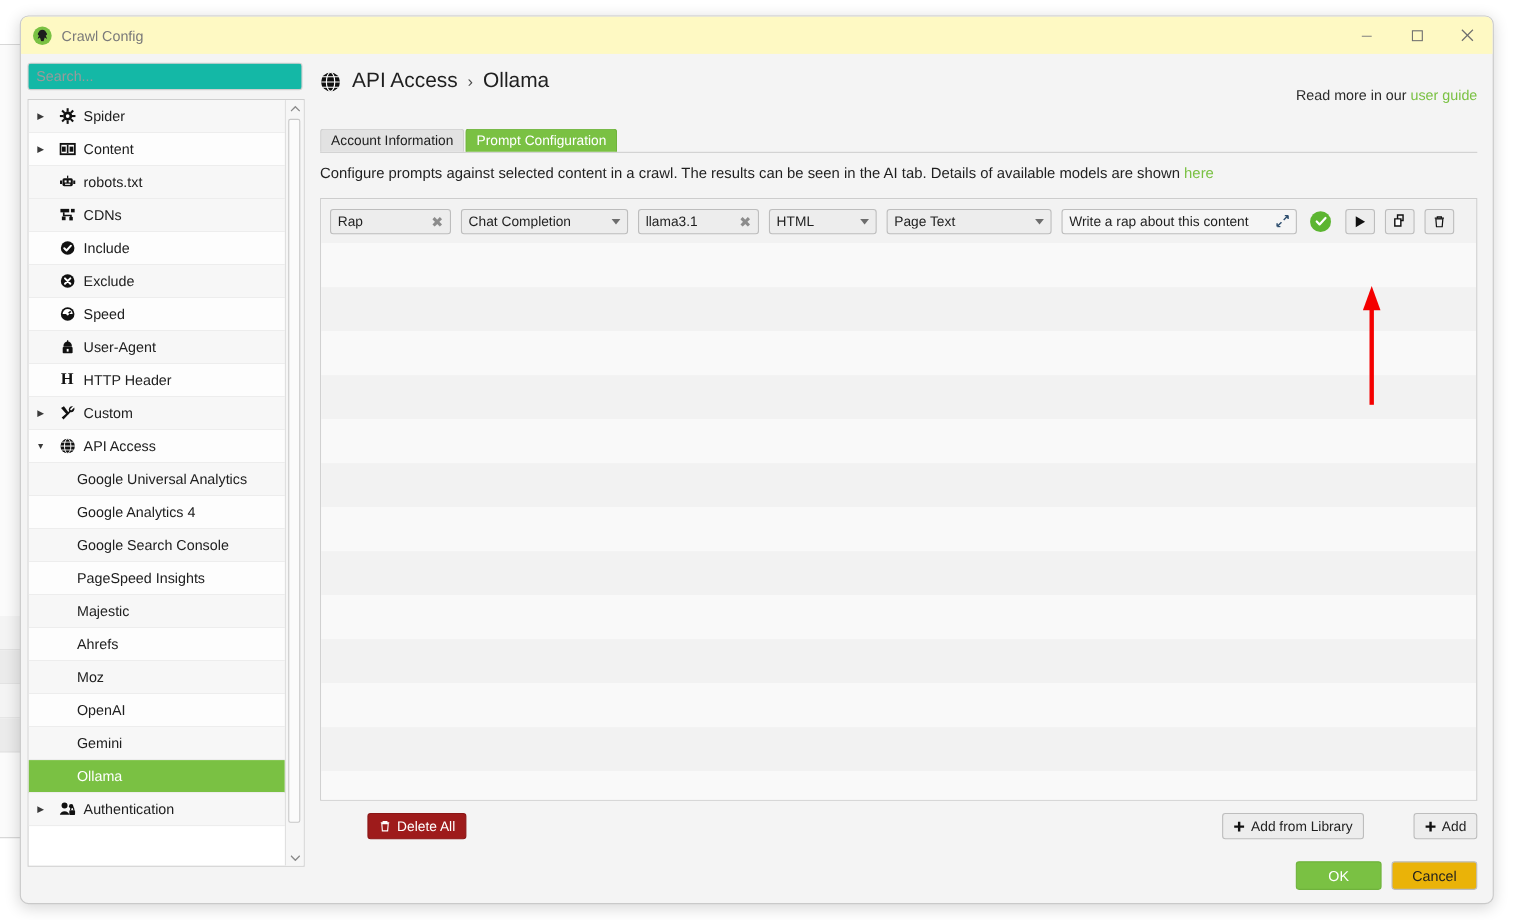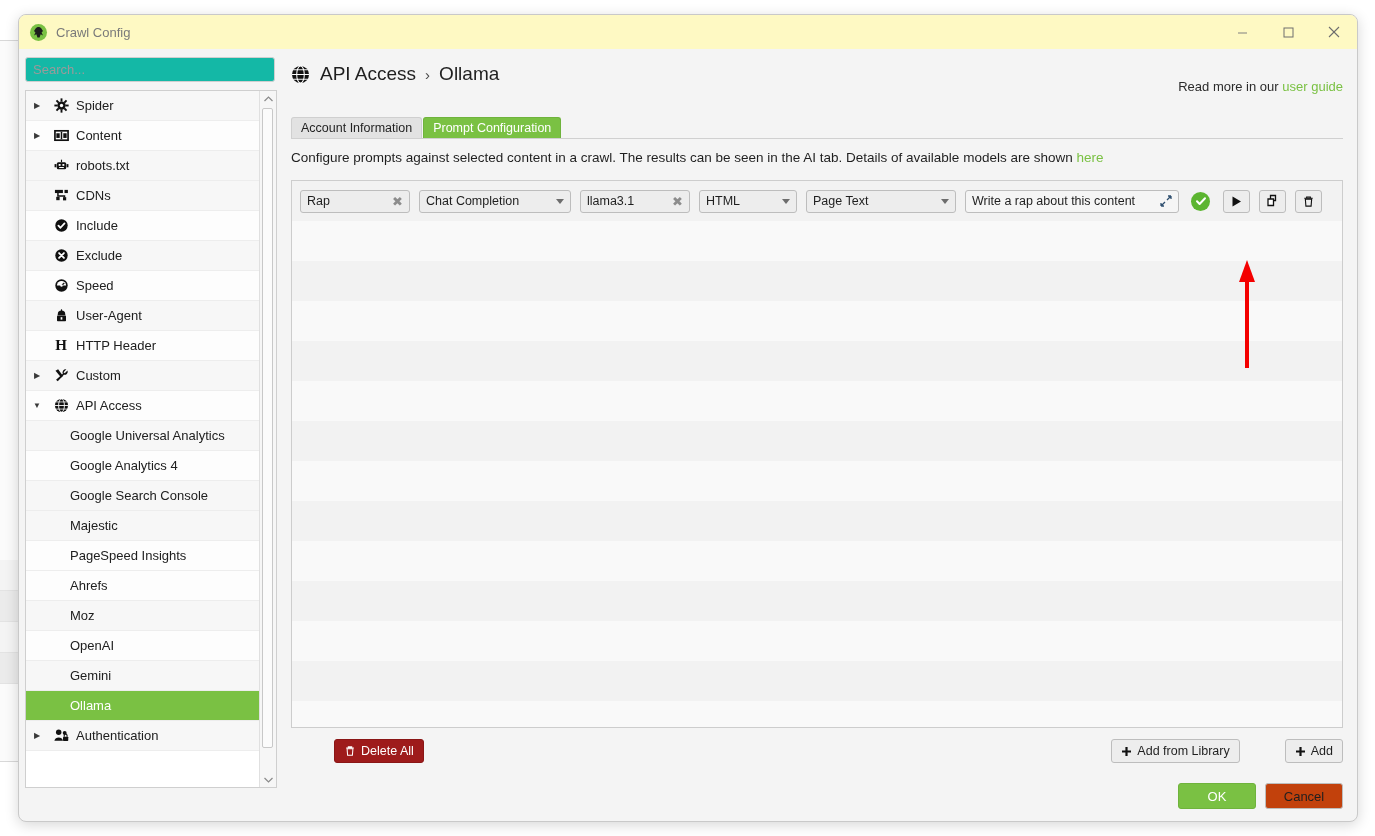--- a/index.html
+++ b/index.html
@@ -417,21 +417,21 @@
   .fbtn {
     width: 78px;
     height: 26px;
     box-sizing: border-box;
     border-radius: 3px;
     font-size: 13px;
     display: flex;
     align-items: center;
     justify-content: center;
     border: 1px solid #bdbdbd;
-    background: #c2410c;
+    background: #eab308;
     color: #1f1f1f;
     font-family: "Liberation Sans", sans-serif;
   }
   #ok-btn {
     background: #7ac143;
     border-color: #6fb33c;
     color: #ffffff;
   }
 
   
@@ -636,25 +636,25 @@
           </div>
           <div class="tree-item even child">
             <span class="tw-label">Google Universal Analytics</span>
           </div>
           <div class="tree-item odd child">
             <span class="tw-label">Google Analytics 4</span>
           </div>
           <div class="tree-item even child">
             <span class="tw-label">Google Search Console</span>
           </div>
+          <div class="tree-item odd child">
+            <span class="tw-label">PageSpeed Insights</span>
+          </div>
           <div class="tree-item even child">
             <span class="tw-label">Majestic</span>
-          </div>
-          <div class="tree-item odd child">
-            <span class="tw-label">PageSpeed Insights</span>
           </div>
           <div class="tree-item odd child">
             <span class="tw-label">Ahrefs</span>
           </div>
           <div class="tree-item even child">
             <span class="tw-label">Moz</span>
           </div>
           <div class="tree-item odd child">
             <span class="tw-label">OpenAI</span>
           </div>

